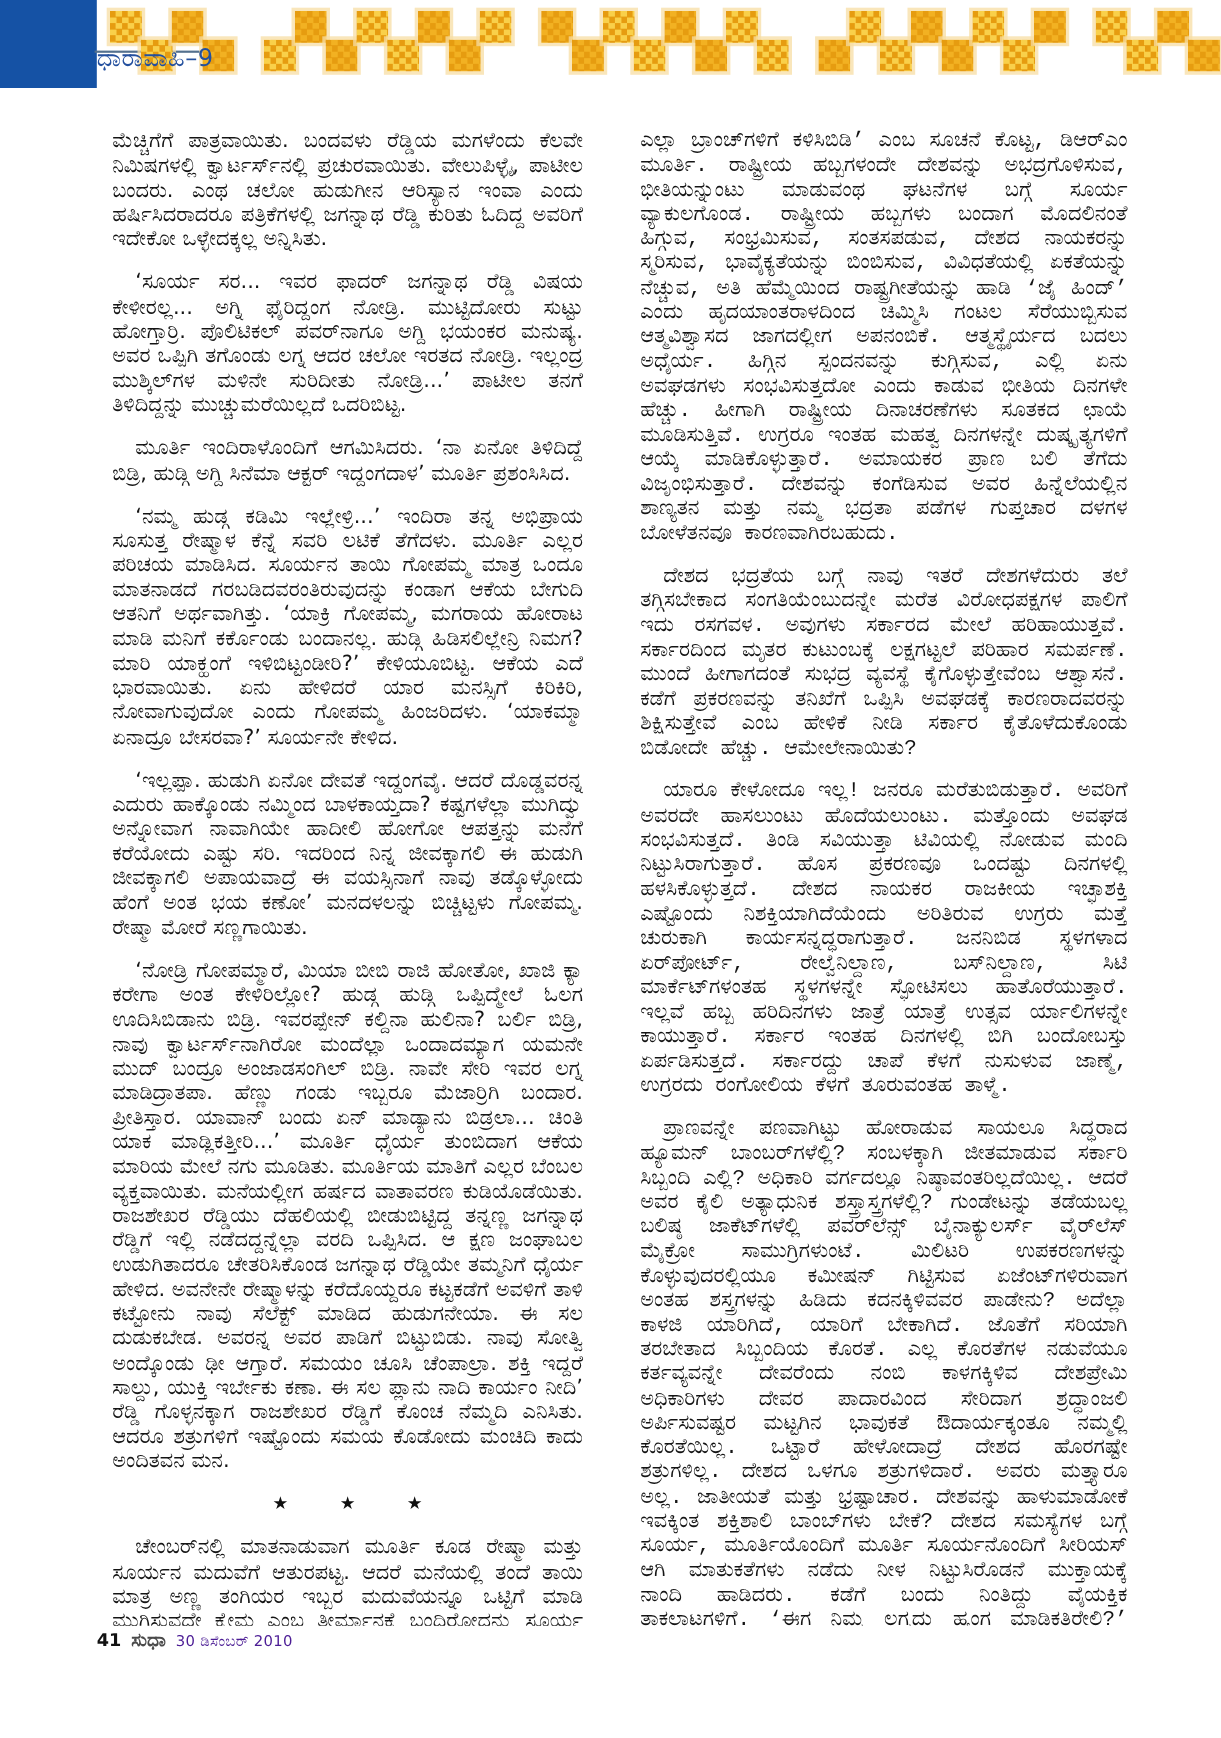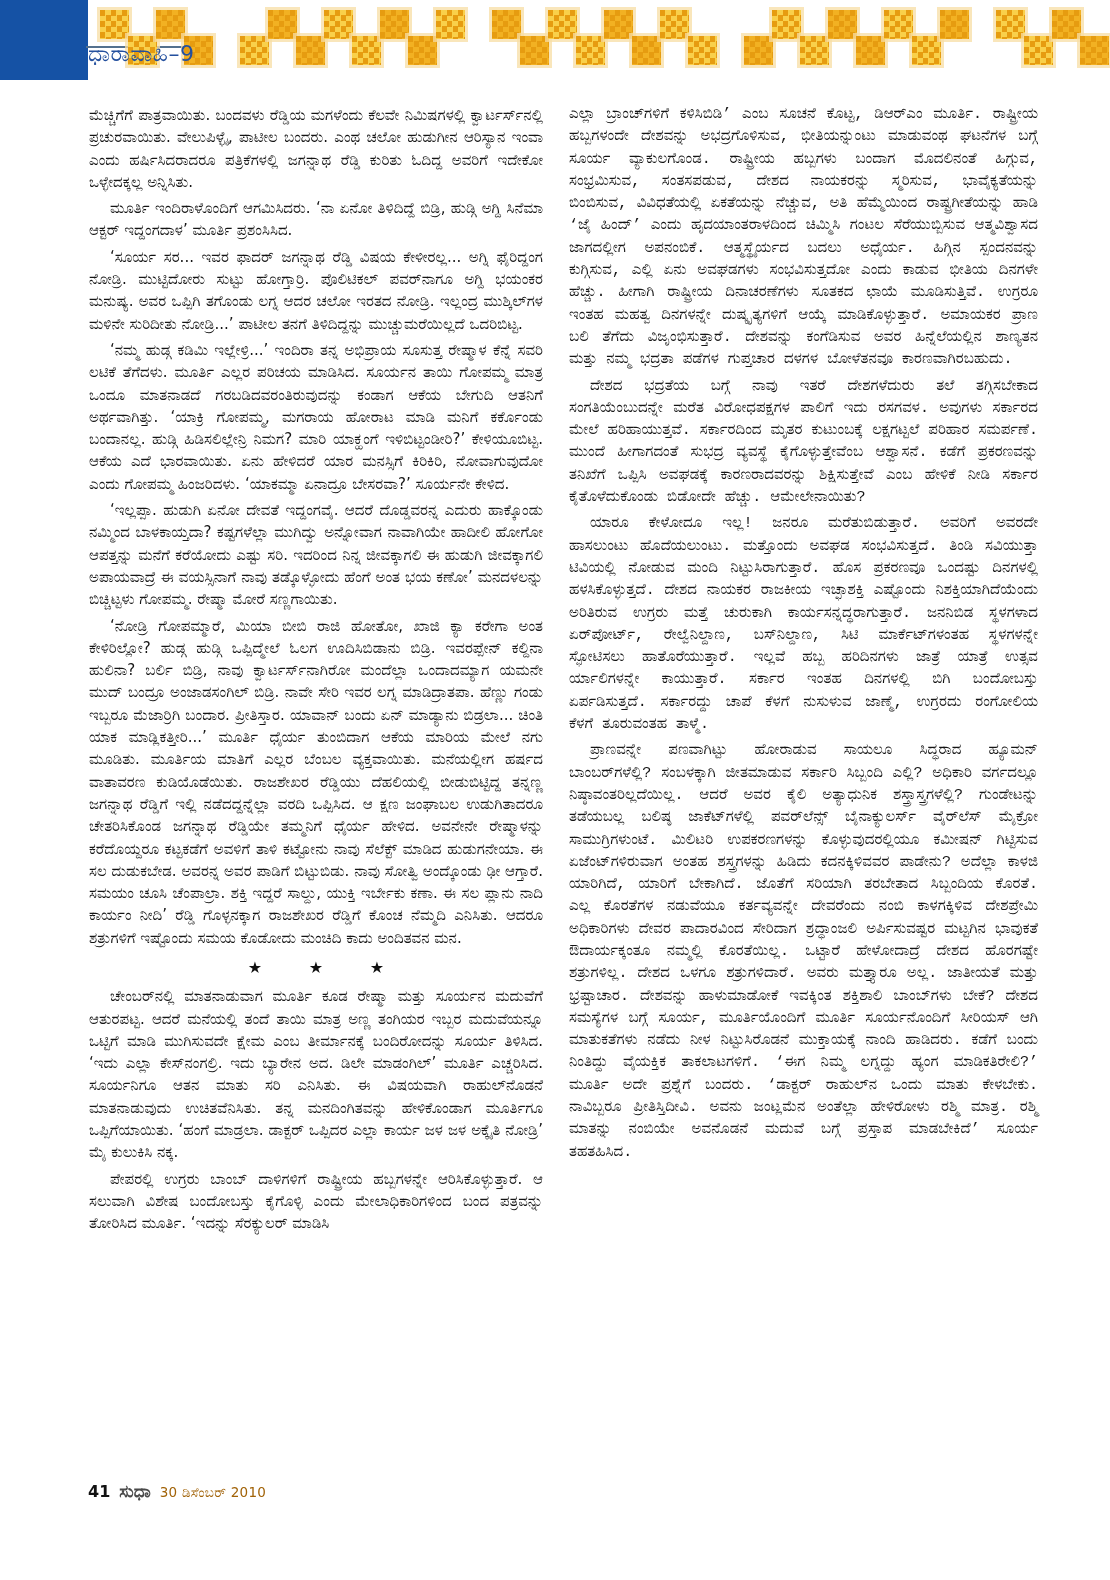--- a/index.html
+++ b/index.html
@@ -35,38 +35,38 @@
   }
   
   .columns{
     position:absolute;left:85px;top:100px;width:957px;height:1378px;
     display:flex;gap:18px;overflow:hidden;
   }
   .col{overflow:hidden;}
   .col-left{width:462px;}
   .col-right{width:477px;font-family:Liberation Mono, monospace;}
   .col p{
-    margin:4px;
-    font-size:15px;line-height:22.3px;color:#141414;
+    margin:17px;
+    font-size:19px;line-height:22.3px;color:#141414;
     text-align:justify;text-indent:21px;
   }
   .col p.first{text-indent:0;}
   .star-separator{
     text-align:center;font-size:16px;color:#101010;
     line-height:22.3px;margin:8px 0 6px;word-spacing:2.6em;
     text-indent:0;
   }
   
   .footer{
     position:absolute;left:88px;top:1481px;z-index:2;
     display:flex;align-items:baseline;gap:9px;white-space:nowrap;
   }
   .footer .pagenum{font-size:16px;font-weight:bold;color:#111;}
   .footer .mag{font-size:17px;font-weight:bold;color:#4a4a4a;}
-  .footer .date{font-size:13.5px;color:#a16207;letter-spacing:.3px;}
+  .footer .date{font-size:13.5px;color:#4c1d95;letter-spacing:.3px;}
 </style>
 </head>
 <body>
 
 <div class="page">
 
   <div class="corner-block" style="background: rgb(21, 82, 165);"></div>
 
   <div class="band">
       <span class="sq" style="left: 0px; top: 0px; background: repeating-conic-gradient(rgb(249, 208, 74) 0%, rgb(249, 208, 74) 25%, rgb(230, 156, 16) 0%, rgb(230, 156, 16) 50%) 0% 0% / 11px 11px;"></span>
@@ -104,22 +104,22 @@
     </div>
 
   <div class="title-rule"></div>
 
   <div class="series-title" style="color: rgb(36, 80, 158);">ಧಾರಾವಾಹಿ–9</div>
 
   <div class="columns">
     <div class="col col-left">
       <div>
           <p class="first">ಮೆಚ್ಚಿಗೆಗೆ ಪಾತ್ರವಾಯಿತು. ಬಂದವಳು ರೆಡ್ಡಿಯ ಮಗಳೆಂದು ಕೆಲವೇ ನಿಮಿಷಗಳಲ್ಲಿ ಕ್ವಾರ್ಟರ್ಸ್‌ನಲ್ಲಿ ಪ್ರಚುರವಾಯಿತು. ವೇಲುಪಿಳ್ಳೈ, ಪಾಟೀಲ ಬಂದರು. ಎಂಥ ಚಲೋ ಹುಡುಗೀನ ಆರಿಸ್ಯಾನ ಇಂವಾ ಎಂದು ಹರ್ಷಿಸಿದರಾದರೂ ಪತ್ರಿಕೆಗಳಲ್ಲಿ ಜಗನ್ನಾಥ ರೆಡ್ಡಿ ಕುರಿತು ಓದಿದ್ದ ಅವರಿಗೆ ಇದೇಕೋ ಒಳ್ಳೇದಕ್ಕಲ್ಲ ಅನ್ನಿಸಿತು.</p>
+          <p>‘ಸೂರ್ಯ ಸರ... ಇವರ ಫಾದರ್ ಜಗನ್ನಾಥ ರೆಡ್ಡಿ ವಿಷಯ ಕೇಳೀರಲ್ಲ... ಅಗ್ನಿ ಫೈರಿದ್ದಂಗ ನೋಡ್ರಿ. ಮುಟ್ಟಿದೋರು ಸುಟ್ಟು ಹೋಗ್ತಾರ್ರಿ. ಪೊಲಿಟಿಕಲ್ ಪವರ್‌ನಾಗೂ ಅಗ್ದಿ ಭಯಂಕರ ಮನುಷ್ಯ. ಅವರ ಒಪ್ಪಿಗಿ ತಗೊಂಡು ಲಗ್ನ ಆದರ ಚಲೋ ಇರತದ ನೋಡ್ರಿ. ಇಲ್ಲಂದ್ರ ಮುಶ್ಕಿಲ್‌ಗಳ ಮಳಿನೇ ಸುರಿದೀತು ನೋಡ್ರಿ...’ ಪಾಟೀಲ ತನಗೆ ತಿಳಿದಿದ್ದನ್ನು ಮುಚ್ಚುಮರೆಯಿಲ್ಲದೆ ಒದರಿಬಿಟ್ಟ.</p>
           <p>ಮೂರ್ತಿ ಇಂದಿರಾಳೊಂದಿಗೆ ಆಗಮಿಸಿದರು. ‘ನಾ ಏನೋ ತಿಳಿದಿದ್ದೆ ಬಿಡ್ರಿ, ಹುಡ್ಗಿ ಅಗ್ದಿ ಸಿನೆಮಾ ಆಕ್ಟರ್ ಇದ್ದಂಗದಾಳ’ ಮೂರ್ತಿ ಪ್ರಶಂಸಿಸಿದ.</p>
-          <p>‘ಸೂರ್ಯ ಸರ... ಇವರ ಫಾದರ್ ಜಗನ್ನಾಥ ರೆಡ್ಡಿ ವಿಷಯ ಕೇಳೀರಲ್ಲ... ಅಗ್ನಿ ಫೈರಿದ್ದಂಗ ನೋಡ್ರಿ. ಮುಟ್ಟಿದೋರು ಸುಟ್ಟು ಹೋಗ್ತಾರ್ರಿ. ಪೊಲಿಟಿಕಲ್ ಪವರ್‌ನಾಗೂ ಅಗ್ದಿ ಭಯಂಕರ ಮನುಷ್ಯ. ಅವರ ಒಪ್ಪಿಗಿ ತಗೊಂಡು ಲಗ್ನ ಆದರ ಚಲೋ ಇರತದ ನೋಡ್ರಿ. ಇಲ್ಲಂದ್ರ ಮುಶ್ಕಿಲ್‌ಗಳ ಮಳಿನೇ ಸುರಿದೀತು ನೋಡ್ರಿ...’ ಪಾಟೀಲ ತನಗೆ ತಿಳಿದಿದ್ದನ್ನು ಮುಚ್ಚುಮರೆಯಿಲ್ಲದೆ ಒದರಿಬಿಟ್ಟ.</p>
           <p>‘ನಮ್ಮ ಹುಡ್ಗ ಕಡಿಮಿ ಇಲ್ಲೇಳ್ರಿ...’ ಇಂದಿರಾ ತನ್ನ ಅಭಿಪ್ರಾಯ ಸೂಸುತ್ತ ರೇಷ್ಮಾಳ ಕೆನ್ನೆ ಸವರಿ ಲಟಿಕೆ ತೆಗೆದಳು. ಮೂರ್ತಿ ಎಲ್ಲರ ಪರಿಚಯ ಮಾಡಿಸಿದ. ಸೂರ್ಯನ ತಾಯಿ ಗೋಪಮ್ಮ ಮಾತ್ರ ಒಂದೂ ಮಾತನಾಡದೆ ಗರಬಡಿದವರಂತಿರುವುದನ್ನು ಕಂಡಾಗ ಆಕೆಯ ಬೇಗುದಿ ಆತನಿಗೆ ಅರ್ಥವಾಗಿತ್ತು. ‘ಯಾಕ್ರಿ ಗೋಪಮ್ಮ, ಮಗರಾಯ ಹೋರಾಟ ಮಾಡಿ ಮನಿಗೆ ಕರ್ಕೊಂಡು ಬಂದಾನಲ್ಲ. ಹುಡ್ಗಿ ಹಿಡಿಸಲಿಲ್ಲೇನ್ರಿ ನಿಮಗ? ಮಾರಿ ಯಾಕ್ಹಂಗೆ ಇಳಿಬಿಟ್ಟಂಡೀರಿ?’ ಕೇಳಿಯೂಬಿಟ್ಟ. ಆಕೆಯ ಎದೆ ಭಾರವಾಯಿತು. ಏನು ಹೇಳಿದರೆ ಯಾರ ಮನಸ್ಸಿಗೆ ಕಿರಿಕಿರಿ, ನೋವಾಗುವುದೋ ಎಂದು ಗೋಪಮ್ಮ ಹಿಂಜರಿದಳು. ‘ಯಾಕಮ್ಮಾ ಏನಾದ್ರೂ ಬೇಸರವಾ?’ ಸೂರ್ಯನೇ ಕೇಳಿದ.</p>
           <p>‘ಇಲ್ಲಪ್ಪಾ. ಹುಡುಗಿ ಏನೋ ದೇವತೆ ಇದ್ದಂಗವೈ. ಆದರೆ ದೊಡ್ಡವರನ್ನ ಎದುರು ಹಾಕ್ಕೊಂಡು ನಮ್ಮಿಂದ ಬಾಳಕಾಯ್ತದಾ? ಕಷ್ಟಗಳೆಲ್ಲಾ ಮುಗಿದ್ವು ಅನ್ನೋವಾಗ ನಾವಾಗಿಯೇ ಹಾದೀಲಿ ಹೋಗೋ ಆಪತ್ತನ್ನು ಮನೆಗೆ ಕರೆಯೋದು ಎಷ್ಟು ಸರಿ. ಇದರಿಂದ ನಿನ್ನ ಜೀವಕ್ಕಾಗಲಿ ಈ ಹುಡುಗಿ ಜೀವಕ್ಕಾಗಲಿ ಅಪಾಯವಾದ್ರೆ ಈ ವಯಸ್ಸಿನಾಗೆ ನಾವು ತಡ್ಕೊಳ್ಳೋದು ಹೆಂಗೆ ಅಂತ ಭಯ ಕಣೋ’ ಮನದಳಲನ್ನು ಬಿಚ್ಚಿಟ್ಟಳು ಗೋಪಮ್ಮ. ರೇಷ್ಮಾ ಮೋರೆ ಸಣ್ಣಗಾಯಿತು.</p>
           <p>‘ನೋಡ್ರಿ ಗೋಪಮ್ಮಾರೆ, ಮಿಯಾ ಬೀಬಿ ರಾಜಿ ಹೋತೋ, ಖಾಜಿ ಕ್ಯಾ ಕರೇಗಾ ಅಂತ ಕೇಳಿರಿಲ್ಲೋ? ಹುಡ್ಗ ಹುಡ್ಗಿ ಒಪ್ಪಿದ್ಮೇಲೆ ಓಲಗ ಊದಿಸಿಬಿಡಾನು ಬಿಡ್ರಿ. ಇವರಪ್ಪೇನ್ ಕಲ್ದಿನಾ ಹುಲಿನಾ? ಬರ್ಲಿ ಬಿಡ್ರಿ, ನಾವು ಕ್ವಾರ್ಟರ್ಸ್‌ನಾಗಿರೋ ಮಂದೆಲ್ಲಾ ಒಂದಾದಮ್ಯಾಗ ಯಮನೇ ಮುದ್ ಬಂದ್ರೂ ಅಂಜಾಡಸಂಗಿಲ್ ಬಿಡ್ರಿ. ನಾವೇ ಸೇರಿ ಇವರ ಲಗ್ನ ಮಾಡಿದ್ರಾತಪಾ. ಹೆಣ್ಣು ಗಂಡು ಇಬ್ಬರೂ ಮೆಜಾರ್ರಿಗಿ ಬಂದಾರ. ಪ್ರೀತಿಸ್ತಾರ. ಯಾವಾನ್ ಬಂದು ಏನ್ ಮಾಡ್ಯಾನು ಬಿಡ್ರಲಾ... ಚಿಂತಿ ಯಾಕ ಮಾಡ್ಲಿಕತ್ತೀರಿ...’ ಮೂರ್ತಿ ಧೈರ್ಯ ತುಂಬಿದಾಗ ಆಕೆಯ ಮಾರಿಯ ಮೇಲೆ ನಗು ಮೂಡಿತು. ಮೂರ್ತಿಯ ಮಾತಿಗೆ ಎಲ್ಲರ ಬೆಂಬಲ ವ್ಯಕ್ತವಾಯಿತು. ಮನೆಯಲ್ಲೀಗ ಹರ್ಷದ ವಾತಾವರಣ ಕುಡಿಯೊಡೆಯಿತು. ರಾಜಶೇಖರ ರೆಡ್ಡಿಯು ದೆಹಲಿಯಲ್ಲಿ ಬೀಡುಬಿಟ್ಟಿದ್ದ ತನ್ನಣ್ಣ ಜಗನ್ನಾಥ ರೆಡ್ಡಿಗೆ ಇಲ್ಲಿ ನಡೆದದ್ದನ್ನೆಲ್ಲಾ ವರದಿ ಒಪ್ಪಿಸಿದ. ಆ ಕ್ಷಣ ಜಂಘಾಬಲ ಉಡುಗಿತಾದರೂ ಚೇತರಿಸಿಕೊಂಡ ಜಗನ್ನಾಥ ರೆಡ್ಡಿಯೇ ತಮ್ಮನಿಗೆ ಧೈರ್ಯ ಹೇಳಿದ. ಅವನೇನೇ ರೇಷ್ಮಾಳನ್ನು ಕರೆದೊಯ್ದರೂ ಕಟ್ಟಕಡೆಗೆ ಅವಳಿಗೆ ತಾಳಿ ಕಟ್ಟೋನು ನಾವು ಸೆಲೆಕ್ಟ್ ಮಾಡಿದ ಹುಡುಗನೇಯಾ. ಈ ಸಲ ದುಡುಕಬೇಡ. ಅವರನ್ನ ಅವರ ಪಾಡಿಗೆ ಬಿಟ್ಟುಬಿಡು. ನಾವು ಸೋತ್ವಿ ಅಂದ್ಕೊಂಡು ಢೀ ಆಗ್ತಾರೆ. ಸಮಯಂ ಚೂಸಿ ಚೆಂಪಾಲ್ರಾ. ಶಕ್ತಿ ಇದ್ದರೆ ಸಾಲ್ದು, ಯುಕ್ತಿ ಇರ್ಬೇಕು ಕಣಾ. ಈ ಸಲ ಪ್ಲಾನು ನಾದಿ ಕಾರ್ಯಂ ನೀದಿ’ ರೆಡ್ಡಿ ಗೊಳ್ಳನಕ್ಕಾಗ ರಾಜಶೇಖರ ರೆಡ್ಡಿಗೆ ಕೊಂಚ ನೆಮ್ಮದಿ ಎನಿಸಿತು. ಆದರೂ ಶತ್ರುಗಳಿಗೆ ಇಷ್ಟೊಂದು ಸಮಯ ಕೊಡೋದು ಮಂಚಿದಿ ಕಾದು ಅಂದಿತವನ ಮನ.</p>
         </div>
       <div class="star-separator">★ ★ ★</div>
       <div>
           <p>ಚೇಂಬರ್‌ನಲ್ಲಿ ಮಾತನಾಡುವಾಗ ಮೂರ್ತಿ ಕೂಡ ರೇಷ್ಮಾ ಮತ್ತು ಸೂರ್ಯನ ಮದುವೆಗೆ ಆತುರಪಟ್ಟ. ಆದರೆ ಮನೆಯಲ್ಲಿ ತಂದೆ ತಾಯಿ ಮಾತ್ರ ಅಣ್ಣ ತಂಗಿಯರ ಇಬ್ಬರ ಮದುವೆಯನ್ನೂ ಒಟ್ಟಿಗೆ ಮಾಡಿ ಮುಗಿಸುವದೇ ಕ್ಷೇಮ ಎಂಬ ತೀರ್ಮಾನಕ್ಕೆ ಬಂದಿರೋದನ್ನು ಸೂರ್ಯ ತಿಳಿಸಿದ. ‘ಇದು ಎಲ್ಲಾ ಕೇಸ್‌ನಂಗಲ್ರಿ. ಇದು ಬ್ಯಾರೇನ ಅದ. ಡಿಲೇ ಮಾಡಂಗಿಲ್’ ಮೂರ್ತಿ ಎಚ್ಚರಿಸಿದ. ಸೂರ್ಯನಿಗೂ ಆತನ ಮಾತು ಸರಿ ಎನಿಸಿತು. ಈ ವಿಷಯವಾಗಿ ರಾಹುಲ್‌ನೊಡನೆ ಮಾತನಾಡುವುದು ಉಚಿತವೆನಿಸಿತು. ತನ್ನ ಮನದಿಂಗಿತವನ್ನು ಹೇಳಿಕೊಂಡಾಗ ಮೂರ್ತಿಗೂ ಒಪ್ಪಿಗೆಯಾಯಿತು. ‘ಹಂಗೆ ಮಾಡ್ರಲಾ. ಡಾಕ್ಟರ್ ಒಪ್ಪಿದರ ಎಲ್ಲಾ ಕಾರ್ಯ ಜಳ ಜಳ ಅಕ್ಕೈತಿ ನೋಡ್ರಿ’ ಮೈ ಕುಲುಕಿಸಿ ನಕ್ಕ.</p>
           <p>ಪೇಪರಲ್ಲಿ ಉಗ್ರರು ಬಾಂಬ್ ದಾಳಿಗಳಿಗೆ ರಾಷ್ಟ್ರೀಯ ಹಬ್ಬಗಳನ್ನೇ ಆರಿಸಿಕೊಳ್ಳುತ್ತಾರೆ. ಆ ಸಲುವಾಗಿ ವಿಶೇಷ ಬಂದೋಬಸ್ತು ಕೈಗೊಳ್ಳಿ ಎಂದು ಮೇಲಾಧಿಕಾರಿಗಳಿಂದ ಬಂದ ಪತ್ರವನ್ನು ತೋರಿಸಿದ ಮೂರ್ತಿ. ‘ಇದನ್ನು ಸೆರಕ್ಯುಲರ್ ಮಾಡಿಸಿ</p>
         </div>
     </div>

